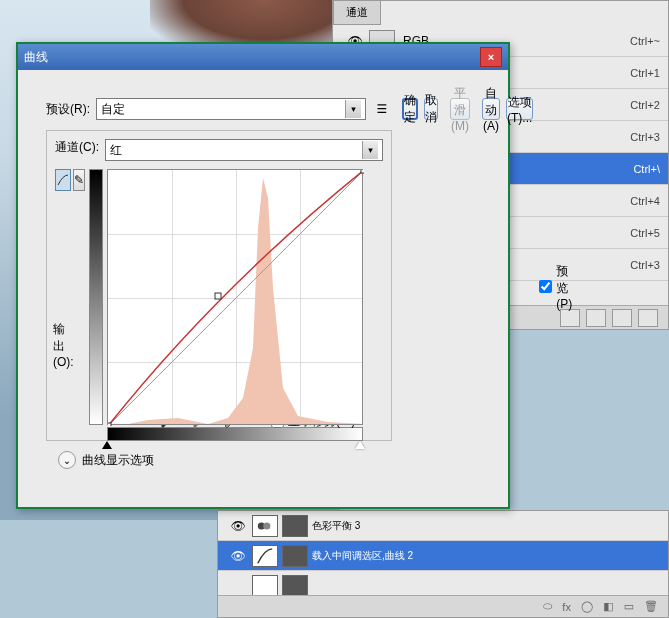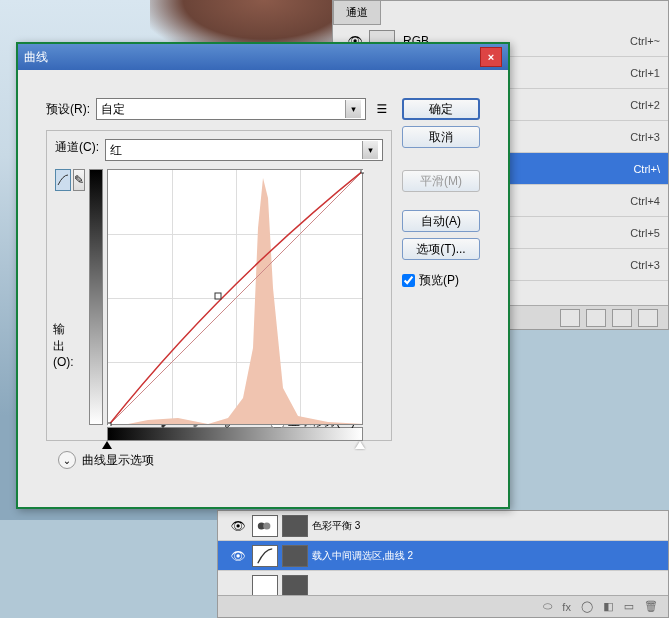--- a/index.html
+++ b/index.html
@@ -29,21 +29,21 @@
 .layer-name { flex: 1; font-size: 10px; }
 .layers-bottom { position: absolute; bottom: 0; left: 0; right: 0; height: 22px; background: #d8d8d8; border-top: 1px solid #aaa; display: flex; justify-content: flex-end; align-items: center; gap: 10px; padding-right: 10px; font-size: 11px; color: #666; }
 
 .dialog { position: absolute; top: 42px; left: 8px; width: 494px; height: 467px; background: #ebebeb; border: 2px solid #15803d; box-shadow: 2px 2px 8px rgba(0,0,0,0.3); margin-left: 8px; }
 .titlebar { height: 26px; background: linear-gradient(#5a8cd0, #3768b8); color: #fff; display: flex; align-items: center; padding: 0 6px; font-size: 12px; }
 .titlebar-title { flex: 1; }
 .close-btn { width: 22px; height: 20px; background: #d44; border: 1px solid #a22; color: #fff; display: flex; align-items: center; justify-content: center; font-weight: bold; font-size: 11px; }
 
 .dialog-body { padding: 28px; display: flex; gap: 10px; }
 .left-col { flex: 1; }
-.right-col { width: 78px; display: flex; flex-direction: column; gap: 6px; }
+.right-col { width: 78px; display: flex; flex-direction: row; gap: 6px; }
 
 .preset-row { display: flex; align-items: center; gap: 6px; margin-bottom: 10px; }
 .preset-row label { font-size: 12px; }
 .combo { flex: 1; height: 22px; border: 1px solid #7a7a7a; background: #fff; padding: 0 4px; font-size: 12px; display: flex; align-items: center; justify-content: space-between; }
 .combo-arrow { width: 16px; height: 18px; background: linear-gradient(#eee, #ccc); border-left: 1px solid #999; display: flex; align-items: center; justify-content: center; font-size: 9px; }
 .options-icon { width: 20px; height: 20px; display: flex; align-items: center; justify-content: center; }
 
 .curve-area { border: 1px solid #bbb; padding: 8px; background: #ebebeb; }
 .channel-row-small { display: flex; align-items: flex-start; gap: 6px; margin-bottom: 8px; }
 .channel-combo { width: 90px; }

